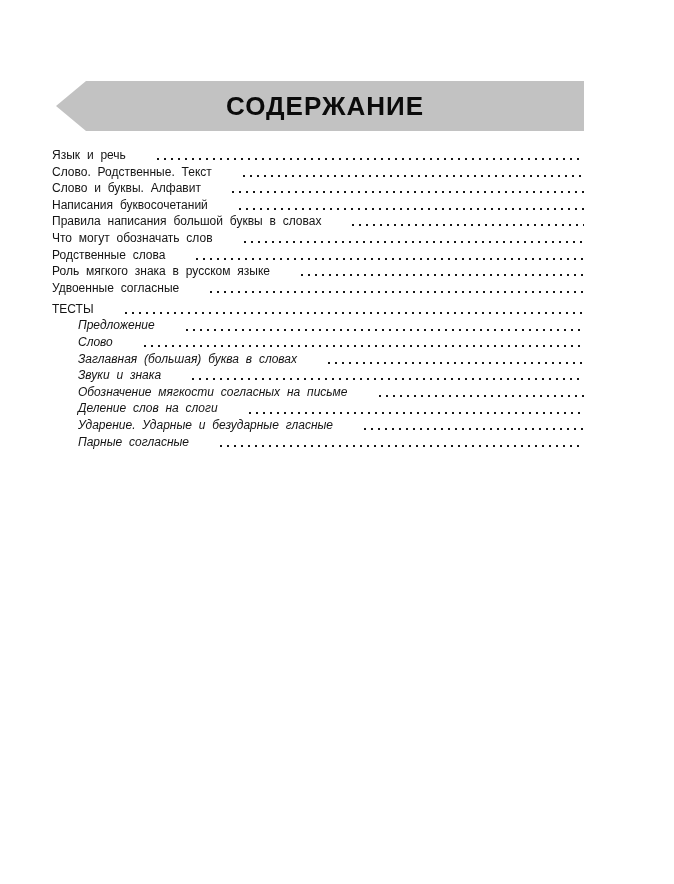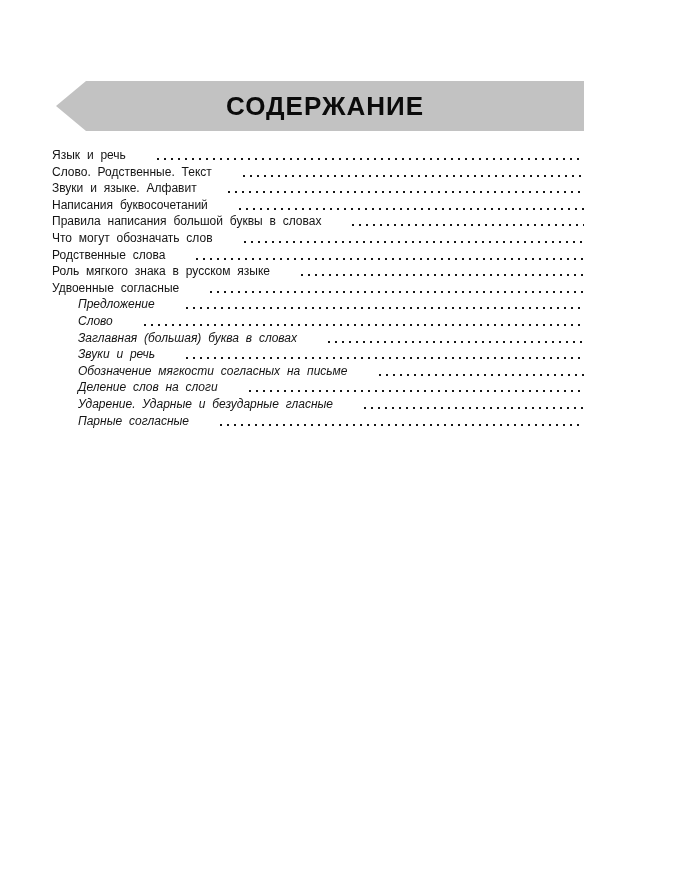--- a/index.html
+++ b/index.html
@@ -81,21 +81,21 @@
 
     <div class="toc-row">
       <span class="label">Язык и речь</span>
       <span class="dots"></span>
     </div>
     <div class="toc-row">
       <span class="label">Слово. Родственные. Текст</span>
       <span class="dots"></span>
     </div>
     <div class="toc-row">
-      <span class="label">Звуки и языке. Алфавит</span>
+      <span class="label">Слово и буквы. Алфавит</span>
       <span class="dots"></span>
     </div>
     <div class="toc-row">
       <span class="label">Написания буквосочетаний</span>
       <span class="dots"></span>
     </div>
     <div class="toc-row">
       <span class="label">Правила написания большой буквы в словах</span>
       <span class="dots"></span>
     </div>
@@ -109,35 +109,39 @@
     </div>
     <div class="toc-row">
       <span class="label">Роль мягкого знака в русском языке</span>
       <span class="dots"></span>
     </div>
     <div class="toc-row">
       <span class="label">Удвоенные согласные</span>
       <span class="dots"></span>
     </div>
 
+    <div class="toc-row section-gap">
+      <span class="label">ТЕСТЫ</span>
+      <span class="dots"></span>
+    </div>
 
     <div class="toc-row sub">
       <span class="label">Предложение</span>
       <span class="dots"></span>
     </div>
     <div class="toc-row sub">
       <span class="label">Слово</span>
       <span class="dots"></span>
     </div>
     <div class="toc-row sub">
       <span class="label">Заглавная (большая) буква в словах</span>
       <span class="dots"></span>
     </div>
     <div class="toc-row sub">
-      <span class="label">Звуки и речь</span>
+      <span class="label">Звуки и знака</span>
       <span class="dots"></span>
     </div>
     <div class="toc-row sub">
       <span class="label">Обозначение мягкости согласных на письме</span>
       <span class="dots"></span>
     </div>
     <div class="toc-row sub">
       <span class="label">Деление слов на слоги</span>
       <span class="dots"></span>
     </div>

